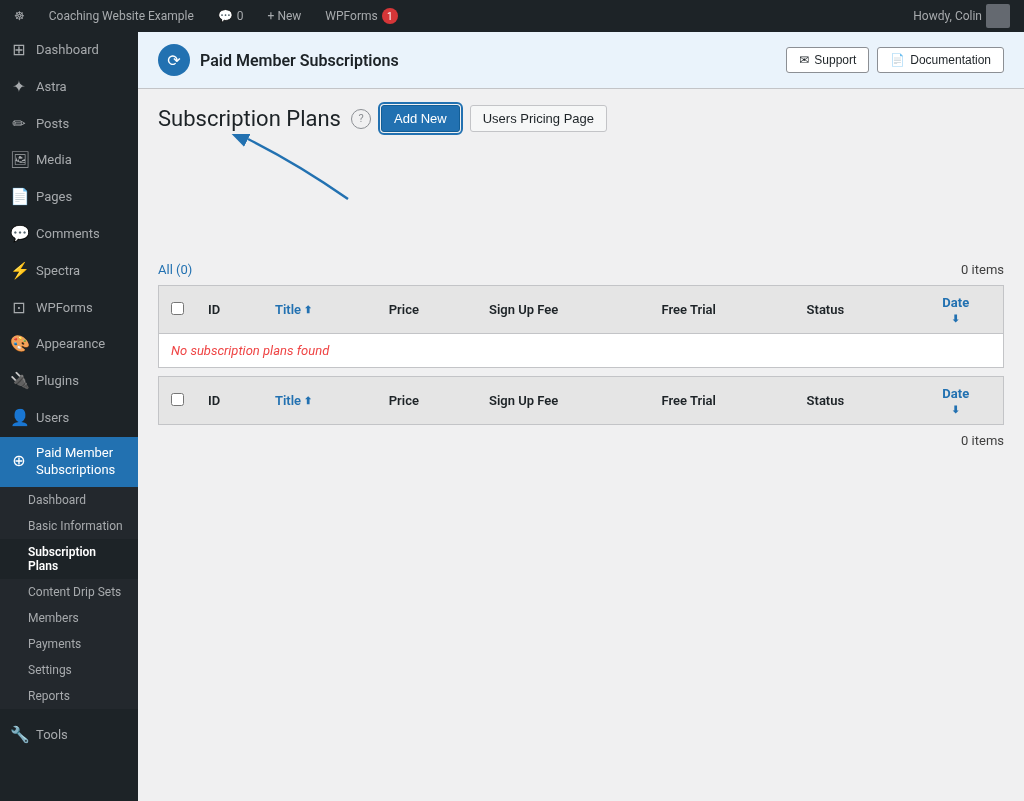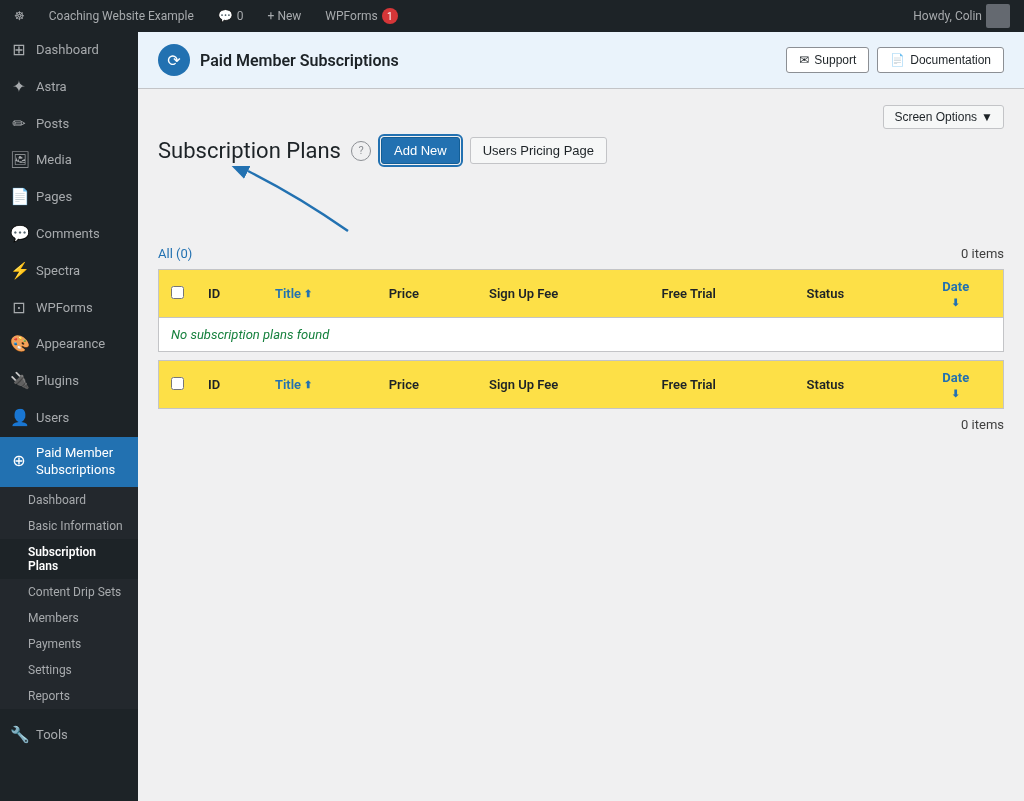--- a/index.html
+++ b/index.html
@@ -157,50 +157,51 @@
       font-size: 13px;
       color: #1d2327;
     }
 
     
     .tablenav-top {
       display: flex;
       align-items: center;
       justify-content: space-between;
       margin-bottom: 8px;
+      margin-top: 48px;
     }
     .subsubsub { display: flex; gap: 6px; align-items: center; }
     .subsubsub a { color: #2271b1; text-decoration: none; font-size: 13px; }
     .items-count { font-size: 13px; color: #404040; }
 
     
     .wp-list-table {
       width: 100%;
       border-collapse: collapse;
       background: #fff;
       border: 1px solid #c3c4c7;
       border-radius: 3px;
       margin-bottom: 8px;
     }
     .wp-list-table th {
-      background: #fde047;
+      background: #e5e5e5;
       border-bottom: 1px solid #c3c4c7;
       padding: 9px 12px;
       text-align: left;
       font-weight: 600;
       font-size: 13px;
       color: #1d2327;
       white-space: nowrap;
     }
     .wp-list-table th.col-date a { color: #2271b1; text-decoration: none; display: flex; align-items: center; gap: 2px; flex-direction: column; }
     .wp-list-table th.col-title a { color: #2271b1; text-decoration: none; display: flex; align-items: center; gap: 2px; }
     .wp-list-table th.col-check { width: 30px; }
     .wp-list-table td { padding: 9px 12px; border-bottom: 1px solid #f0f0f1; font-size: 13px; }
     .wp-list-table tr:last-child td { border-bottom: none; }
-    .wp-list-table .no-items td { text-align: left; color: #15803d; font-style: italic; }
+    .wp-list-table .no-items td { text-align: left; color: #ef4444; font-style: italic; }
     .sort-icon { font-size: 10px; color: #2271b1; }
 
     .cb-col { width: 30px; }
     .check-input { cursor: pointer; }
 
     .tablenav-bottom {
       display: flex;
       justify-content: flex-end;
       margin-top: 4px;
     }
@@ -341,26 +342,20 @@
         </button>
         <button class="btn-outline">
           <span>📄</span>
           <span>Documentation</span>
         </button>
       </div>
     </div>
 
     <div class="wrap">
 
-      <div class="screen-options-bar">
-        <button class="screen-options-btn">
-          <span>Screen Options</span>
-          <span>▼</span>
-        </button>
-      </div>
 
       <div class="page-title-row">
         <h1 class="page-title">Subscription Plans</h1>
         <div class="help-icon">?</div>
         <button class="btn-add-new">Add New</button>
         <button class="btn-create-pricing">Users Pricing Page</button>
       </div>
 
       <div style="position:relative; height: 70px; margin-bottom: 0;">
         <svg width="160" height="70" viewBox="0 0 160 70" style="position:absolute; left: 60px; top: -10px;">

